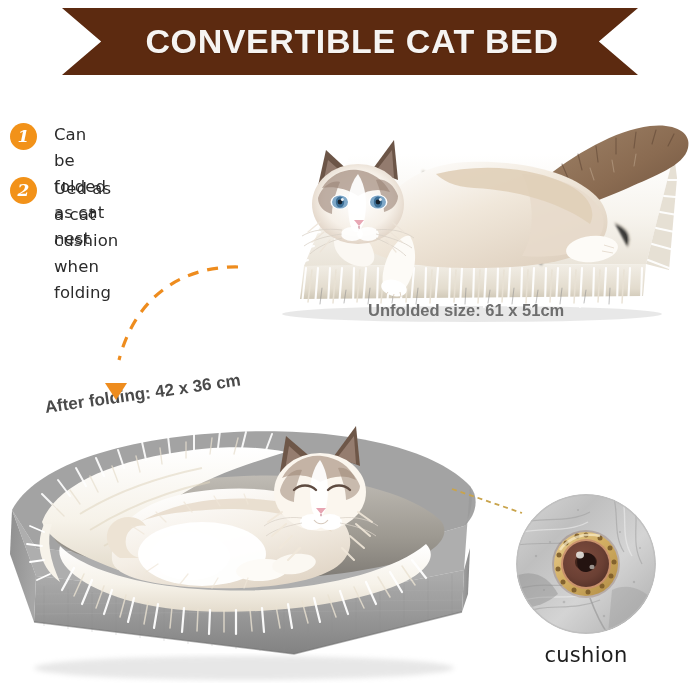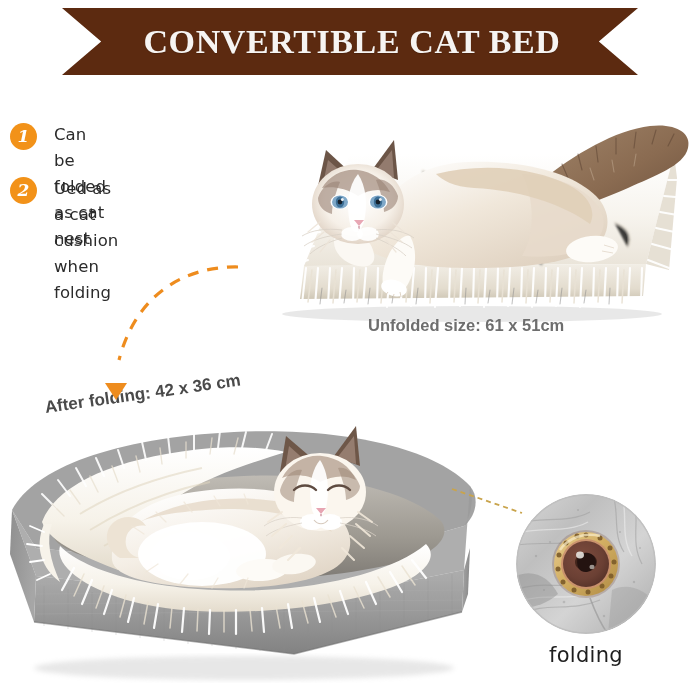--- a/index.html
+++ b/index.html
@@ -28,21 +28,21 @@
     justify-content: center;
     clip-path: polygon(
       0% 0%, 100% 0%,
       100% 0%, 93.2% 50%, 100% 100%,
       100% 100%, 0% 100%,
       6.8% 50%
     );
   }
   .ribbon-text {
     color: #F6F4F2;
-    font-family: Liberation Serif, serif;
+    font-family: Liberation Sans, sans-serif;
     font-weight: bold;
     font-size: 34px;
     letter-spacing: 0.6px;
     white-space: nowrap;
     text-shadow: 0 1px 1px rgba(0,0,0,0.18);
     transform: translateX(2px);
     text-align: right;
   }
 
   
@@ -92,21 +92,21 @@
   }
   .photo-bottom {
     position: absolute;
     left: -6px; top: 398px;
     width: 500px; height: 285px;
   }
 
   
   .caption-unfolded {
     position: absolute;
-    left: 368px; top: 316px;
+    left: 368px; top: 301px;
     color: #6E6E6E;
     font-family: "Liberation Sans", sans-serif;
     font-weight: bold;
     font-size: 16.5px;
     white-space: nowrap;
   }
   .caption-folded {
     position: absolute;
     left: 45px; top: 398px;
     color: #4A4A4A;
@@ -758,15 +758,15 @@
         <ellipse cx="64" cy="61" rx="4" ry="3.4" fill="#E6E3DE" opacity="0.9"></ellipse>
         <ellipse cx="76" cy="73" rx="2.6" ry="2.2" fill="#CFCAC3" opacity="0.7"></ellipse>
 
         <path d="M44,56 C52,44 68,38 84,42" fill="none" stroke="#F7E9C4" stroke-width="2.4" opacity="0.75"></path>
 
         <path d="M74,104 C80,120 86,132 92,140" fill="none" stroke="#9A9A9A" stroke-width="1.6" opacity="0.7"></path>
       </g>
       <circle cx="70" cy="70" r="69" fill="none" stroke="#BDBDBD" stroke-width="1.4" opacity="0.8"></circle>
     </svg>
   </div>
-  <div class="detail-label">folding</div>
+  <div class="detail-label">cushion</div>
 
 </div>
 
 </body></html>

